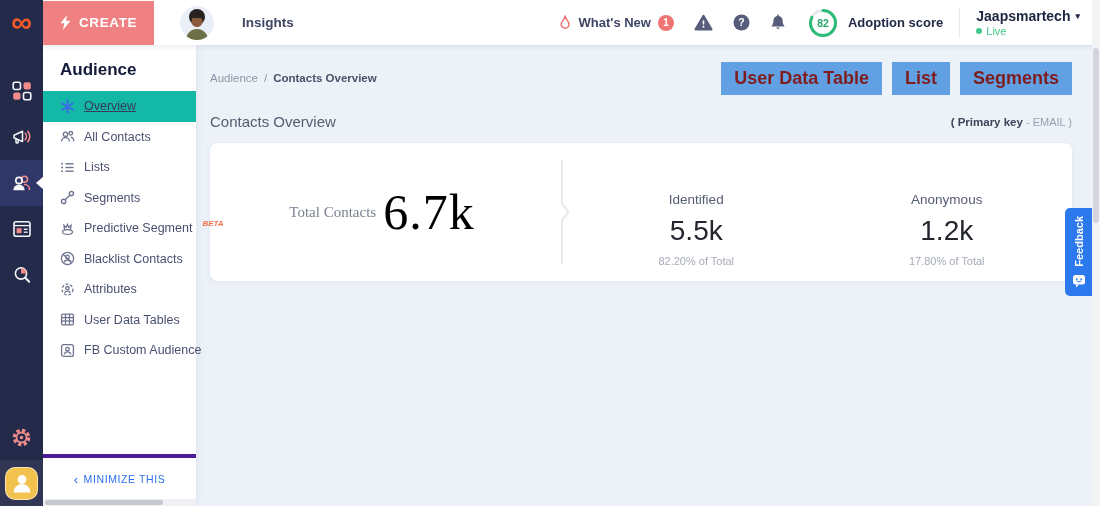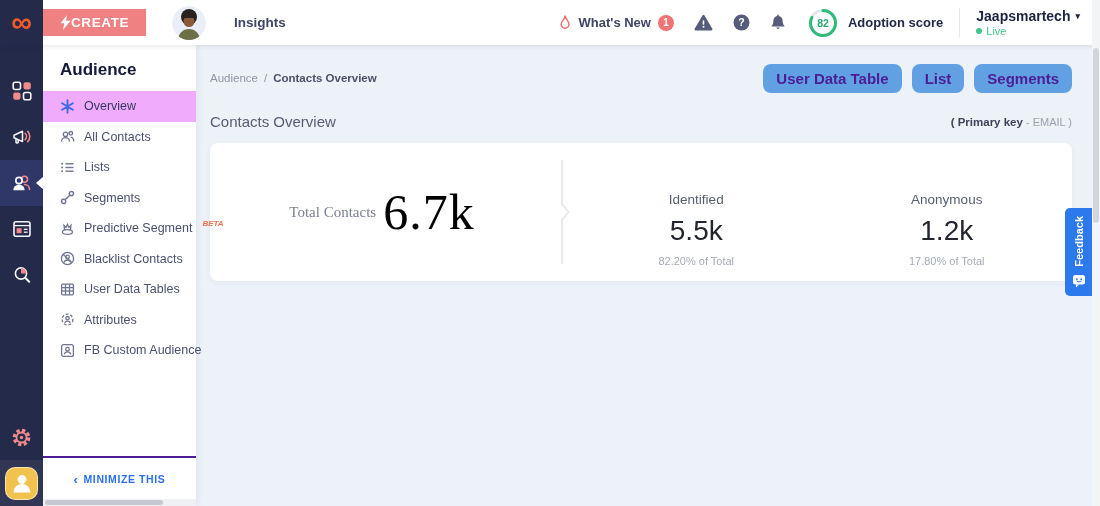--- a/index.html
+++ b/index.html
@@ -7,23 +7,23 @@
   body {
     position:relative; overflow:hidden;
     font-family:"Liberation Sans", sans-serif;
     background:#edf1f8;
   }
   
   .topbar { position:absolute; top:0; left:0; width:1100px; height:45px; background:#fff;
     display:flex; align-items:center; z-index:30; box-shadow:0 1px 5px rgba(30,40,80,.12); }
   .logo { width:43px; height:45px; background:#242a4a; color:#f25a28; font-size:29px; font-weight:bold;
     display:flex; align-items:center; justify-content:center; line-height:1; flex:none; }
-  .create-btn { height:27px; padding:0 17px; background:#ef8182; color:#fff; border:none; cursor:pointer;
+  .create-btn { height:44px; padding:0 17px; background:#ef8182; color:#fff; border:none; cursor:pointer;
     font-family:inherit; font-weight:bold; font-size:13.5px; letter-spacing:.6px;
-    display:flex; align-items:center; flex:none; }
+    display:flex; align-items:center; gap:8px; flex:none; }
   .tb-avatar { margin-left:26px; flex:none; cursor:pointer; border-radius:50%; overflow:hidden; width:34px; height:34px; }
   .insights { margin-left:28px; font-size:13.5px; font-weight:bold; color:#3f4565; }
   .tb-spacer { flex:1; }
   .whats-new { display:flex; align-items:center; gap:7px; cursor:pointer; }
   .whats-new-label { font-size:13px; font-weight:bold; color:#3f4565; }
   .wn-badge { width:16px; height:16px; border-radius:50%; background:#f07474; color:#fff;
     font-size:10px; font-weight:bold; display:flex; align-items:center; justify-content:center; }
   .tb-icon { margin-left:20px; cursor:pointer; display:flex; align-items:center; }
   .adoption { display:flex; align-items:center; gap:10px; margin-left:22px; }
   .adoption-label { font-size:13px; font-weight:bold; color:#232947; }
@@ -43,38 +43,38 @@
   .rail-spacer { flex:1; }
   .rail-bottom { height:46px; background:rgba(255,255,255,.06); display:flex; align-items:center; justify-content:center; flex:none; }
   .yellow-avatar { width:33px; height:33px; border-radius:10px; background:#f2c24e; border:1.5px solid rgba(255,255,255,.55);
     display:flex; align-items:center; justify-content:center; cursor:pointer; overflow:hidden; }
   
   .sidebar { position:absolute; left:43px; top:45px; bottom:0; width:153px; background:#fff; z-index:20;
     box-shadow:2px 0 6px rgba(30,40,80,.06); }
   .sidebar-title { font-size:17px; font-weight:bold; color:#141a3a; padding:15px 0 11px 17px; }
   .menu-item { height:30.5px; display:flex; align-items:center; padding-left:17px; gap:9px;
     font-size:12.5px; color:#4a5070; cursor:pointer; white-space:nowrap; }
-  .menu-item.active { background:#f0abfc; color:#343b5e; }
+  .menu-item.active { background:#14b8a6; color:#343b5e;text-decoration:underline; }
   .menu-item svg { flex:none; }
   .beta { font-size:8px; font-style:italic; font-weight:bold; color:#f0734f; margin-left:1px; transform:translateY(-5px); }
-  .minimize { position:absolute; bottom:7px; left:0; right:0; border-top:2px solid #4c1d95;
-    padding:14px 0 12px; text-align:center; color:#2a6ff1; font-size:10.5px; font-weight:bold;
+  .minimize { position:absolute; bottom:7px; left:0; right:0; border-top:4px solid #4c1d95;
+    padding:14px 0 12px; text-align:center; color:#2a6ff1; font-size:10.5px; font-weight:normal;
     letter-spacing:.6px; cursor:pointer; }
   .minimize .chev { font-size:13px; margin-right:5px; vertical-align:-1px; }
   .h-scrollbar { position:absolute; left:43px; bottom:0; width:153px; height:7px; background:#eef0f3; z-index:21; }
   .h-scrollbar .thumb { position:absolute; left:2px; top:1px; height:5px; width:118px; background:#c5c8cf; border-radius:3px; }
   
   .main { position:absolute; left:196px; top:45px; right:0; bottom:0; background:#edf1f8;
     padding:20px 28px 0 14px; }
   .main-header { display:flex; align-items:center; justify-content:space-between; height:26px; margin-bottom:22px; }
   .breadcrumb { font-size:11.5px; color:#8f95a6; display:flex; align-items:center; gap:6px; }
   .breadcrumb .current { color:#4a5168; font-weight:bold; }
   .actions { display:flex; gap:10px; }
-  .action-btn { background:#61a0e3; color:#4c1d95; border:none; border-radius:8px; cursor:pointer;
-    font-family:inherit; font-size:15px; font-weight:bold; padding:6px 13px; }
+  .action-btn { background:#61a0e3; color:#7f1d1d; border:none; border-radius:0; cursor:pointer;
+    font-family:inherit; font-size:18px; font-weight:bold; padding:6px 13px; }
   .title-row { display:flex; justify-content:space-between; align-items:center; margin-bottom:13px; }
   .page-title { font-size:15px; color:#555d72; }
   .primary-key { font-size:11px; color:#9aa0af; }
   .primary-key b { color:#3c4358; font-size:11.5px; }
   .card { background:#fff; border-radius:8px; height:138px; display:flex; align-items:stretch;
     box-shadow:0 2px 6px rgba(40,60,120,.05); }
   .card-left { width:344px; display:flex; align-items:center; justify-content:center; gap:7px;font-family:Liberation Serif, serif; }
   .total-label { font-size:15px; color:#7a8191; }
   .total-value { font-size:50px; color:#000000; font-weight:500; letter-spacing:1px; }
   .card-divider { display:flex; align-items:center; }
@@ -280,36 +280,36 @@
       <circle cx="7.5" cy="7.5" r="6.1"></circle>
       <circle cx="7.5" cy="5.9" r="1.8"></circle>
       <path d="M4.1 11.4 a3.6 3.6 0 0 1 6.8 0"></path>
       <line x1="3.1" y1="3.3" x2="11.9" y2="11.7"></line>
     </svg>
     <span>Blacklist Contacts</span>
   </div>
 
   <div class="menu-item">
     <svg width="15" height="15" viewBox="0 0 15 15" fill="none" stroke="#6f7590" stroke-width="1.3">
+      <circle cx="7.5" cy="7.5" r="5.4" stroke-dasharray="2.7 1.9"></circle>
+      <circle cx="7.5" cy="6.2" r="1.7"></circle>
+      <path d="M4.7 10.9 a3.1 3.1 0 0 1 5.6 0"></path>
+    </svg>
+    <span>Attributes</span>
+  </div>
+
+  <div class="menu-item">
+    <svg width="15" height="15" viewBox="0 0 15 15" fill="none" stroke="#6f7590" stroke-width="1.3">
       <rect x="1.6" y="2.2" width="11.8" height="10.6" rx="1"></rect>
       <line x1="1.6" y1="5.6" x2="13.4" y2="5.6"></line>
       <line x1="1.6" y1="9" x2="13.4" y2="9"></line>
       <line x1="5.5" y1="2.2" x2="5.5" y2="12.8"></line>
       <line x1="9.5" y1="2.2" x2="9.5" y2="12.8"></line>
     </svg>
     <span>User Data Tables</span>
-  </div>
-
-  <div class="menu-item">
-    <svg width="15" height="15" viewBox="0 0 15 15" fill="none" stroke="#6f7590" stroke-width="1.3">
-      <circle cx="7.5" cy="7.5" r="5.4" stroke-dasharray="2.7 1.9"></circle>
-      <circle cx="7.5" cy="6.2" r="1.7"></circle>
-      <path d="M4.7 10.9 a3.1 3.1 0 0 1 5.6 0"></path>
-    </svg>
-    <span>Attributes</span>
   </div>
 
   <div class="menu-item">
     <svg width="15" height="15" viewBox="0 0 15 15" fill="none" stroke="#6f7590" stroke-width="1.3">
       <rect x="1.6" y="1.6" width="11.8" height="11.8" rx="2"></rect>
       <circle cx="7.5" cy="6.2" r="1.8"></circle>
       <path d="M4.2 11.4 a3.4 3.4 0 0 1 6.6 0"></path>
     </svg>
     <span>FB Custom Audience</span>
   </div>

